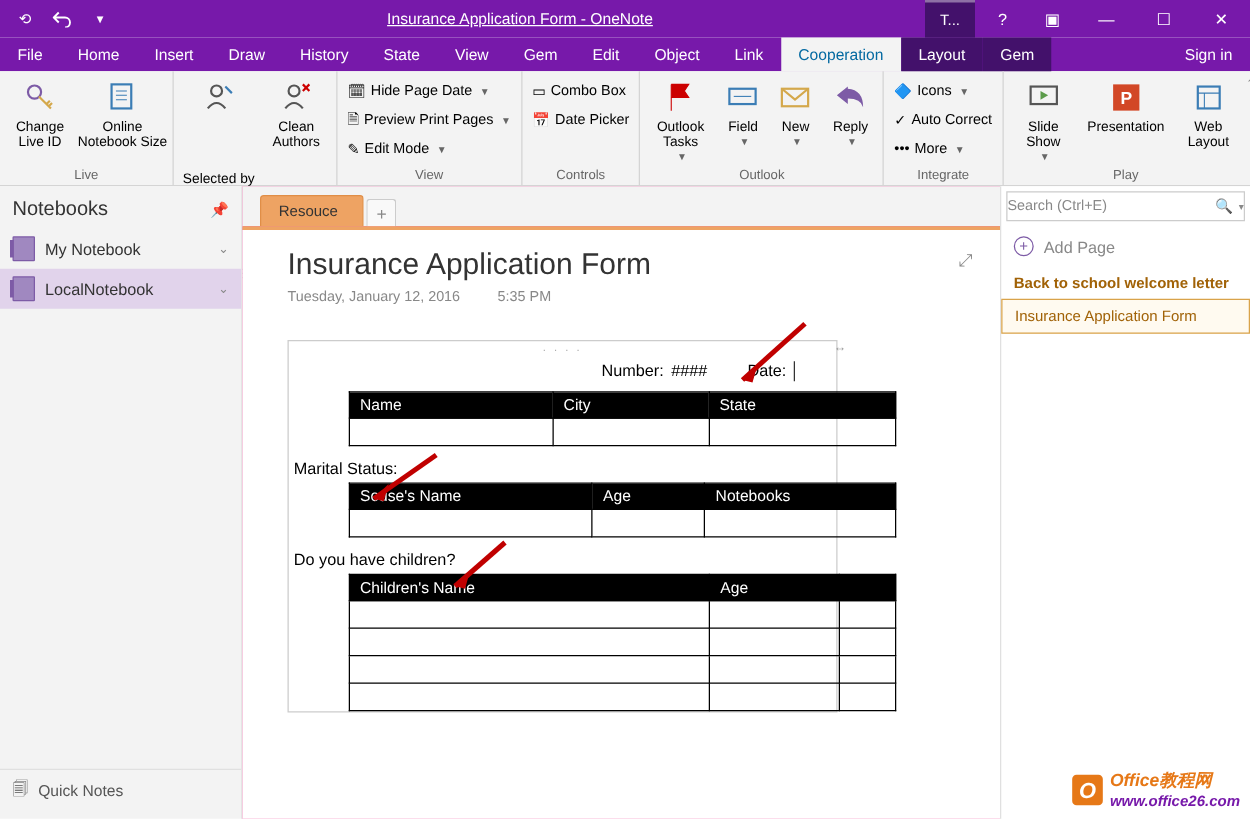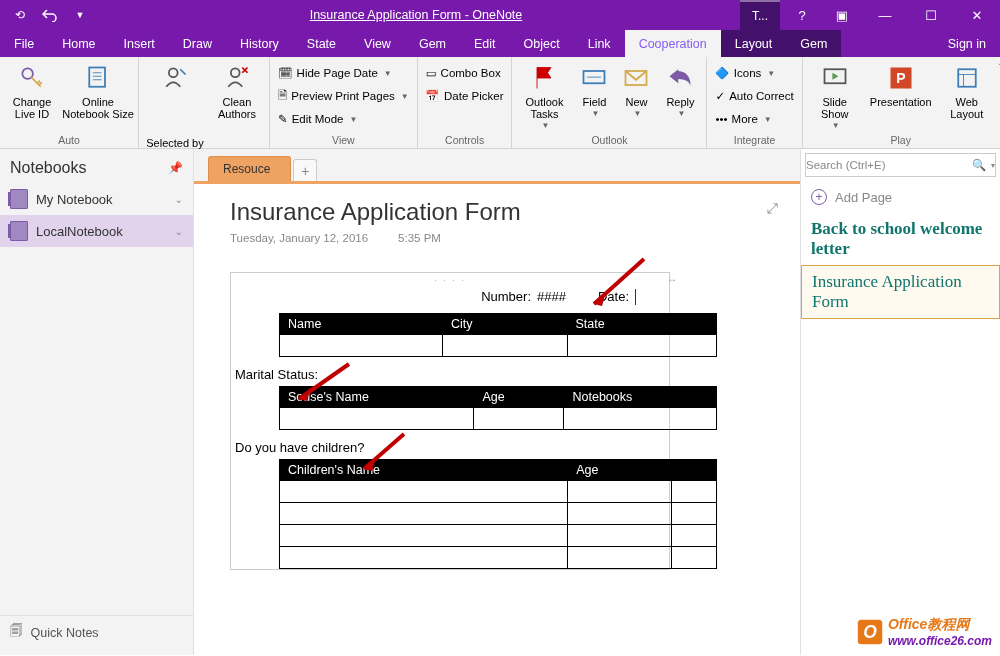--- a/index.html
+++ b/index.html
@@ -7,21 +7,21 @@
 .titlebar { height:30px; background:#7719AA; display:flex; align-items:center; color:#fff; font-size:12px; }
 .titlebar .qat { display:flex; gap:6px; margin-left:8px; }
 .titlebar .qat span { width:24px; height:24px; display:flex; align-items:center; justify-content:center; }
 .titlebar .title { flex:1; text-align:center; font-size:12.5px;text-decoration:underline; }
 .titlebar .wincontrols { display:flex; }
 .titlebar .wincontrols span { width:46px; height:30px; display:flex; align-items:center; justify-content:center; font-size:13px; }
 .titlebar .wincontrols span.narrow { width:40px; }
 .help-tab { background:#43116B; height:30px; width:40px; display:flex; align-items:center; justify-content:center; border-top:2px solid rgba(255,255,255,0.4); margin-right:2px;}
 .menubar { height:27px; background:#7719AA; display:flex; color:#fff; font-size:12.5px; }
 .menubar .tab { padding:0 14px; display:flex; align-items:center; cursor:pointer;text-align:right; }
-.menubar .tab.active { background:#F3F3F3; color:#8b5cf6; }
+.menubar .tab.active { background:#F3F3F3; color:#0369a1; }
 .menubar .spacer { flex:1; }
 .ribbon { height:92px; background:#F3F3F3; border-bottom:1px solid #D4D4D4; display:flex; }
 .group { border-right:1px solid #D4D4D4; display:flex; flex-direction:column; padding:3px 4px 0; }
 .group .items { flex:1; display:flex; align-items:flex-start; gap:2px;}
 .group .label { text-align:center; font-size:10.5px; color:#666; padding-bottom:2px; }
 .bigbtn { display:flex; flex-direction:column; align-items:center; width:56px; padding-top:2px; font-size:11px; text-align:center; line-height:1.1; gap:2px;}
 .bigbtn.w64 { width:64px;gap:43px; }
 .bigbtn.w70 { width:72px; }
 .bigbtn .icon { width:32px; height:32px; display:flex; align-items:center; justify-content:center; }
 .smallbtn { display:flex; align-items:center; gap:4px; font-size:11.5px; padding:2px 4px; height:22px; white-space:nowrap;}
@@ -54,21 +54,21 @@
 .ftable{ width:100%; border-collapse:collapse; font-size:12.5px;margin-left:48px;}
 .ftable th{ background:#000; color:#fff; text-align:left; font-weight:400; padding:3px 8px; border:1px solid #000;}
 .ftable td{ border:1px solid #000; height:22px; padding:2px 8px;}
 .form-label{ font-size:13px; padding:10px 4px 4px;}
 .right-pane { width:200px; border-left:1px solid #E0E0E0; background:#fff; display:flex; flex-direction:column;}
 .search-box { display:flex; align-items:center; border:1px solid #ccc; margin:4px; height:24px; padding:0 0; font-size:11.5px; color:#888;}
 .search-box .mag { margin-left:auto; color:#666; }
 .search-box .sdd { font-size:8px; color:#888; margin-left:4px;}
 .addpg { display:flex; align-items:center; gap:8px; padding:8px 10px; color:#888; font-size:13px;}
 .addpg .plus{ width:16px; height:16px; border:1.5px solid #7D5BA6; border-radius:50%; display:flex; align-items:center; justify-content:center; color:#7D5BA6; font-size:12px; line-height:1;}
-.pg-item{ padding:6px 10px; font-size:17px; color:#0f766e;font-family:Liberation Serif, serif; }
+.pg-item{ padding:6px 10px; font-size:12px; color:#a16207; }
 .pg-item.bold{ font-weight:600; }
 .pg-item.sel{ border:1px solid #D9A34A; background:#FFFAF0;}
 .arrow { position:absolute; transform-origin:left center; pointer-events:none;}
 .arrow .shaft{ stroke:#C00000; stroke-width:4; fill:none;}
 .arrow .head{ fill:#C00000;}
 .watermark{ position:absolute; right:8px; bottom:8px; font-size:14px; font-weight:bold; font-style:italic; color:#E67817; text-align:left; display:flex; align-items:center; gap:4px;}
 .watermark .url{ display:block; font-size:12px; color:#7719AA; font-weight:bold; font-style:italic;text-align:center;}
 svg.ic { width:28px; height:28px; }
 </style>
 </head>
@@ -131,21 +131,21 @@
           <div class="icon">
             <svg class="ic" viewBox="0 0 32 32">
               <rect x="6" y="4" width="18" height="22" fill="none" stroke="#3B7DB5" stroke-width="2"></rect>
               <path d="M10 10 h10 M10 14 h10 M10 18 h10" stroke="#3B7DB5"></path>
             </svg>
           </div>
           <span style="white-space:pre-line">Online
 Notebook Size</span>
         </div>
     </div>
-    <div class="label">Auto</div>
+    <div class="label">Live</div>
   </div>
   <div class="group">
     <div class="items">
       <div class="bigbtn w64">
           <div class="icon">
             <svg class="ic" viewBox="0 0 32 32">
               <circle cx="14" cy="10" r="5" fill="none" stroke="#555" stroke-width="2"></circle>
               <path d="M6 26 q8 -10 16 0" fill="none" stroke="#555" stroke-width="2"></path>
               <path d="M22 6 l6 6" stroke="#3B7DB5" stroke-width="2"></path>
             </svg>

